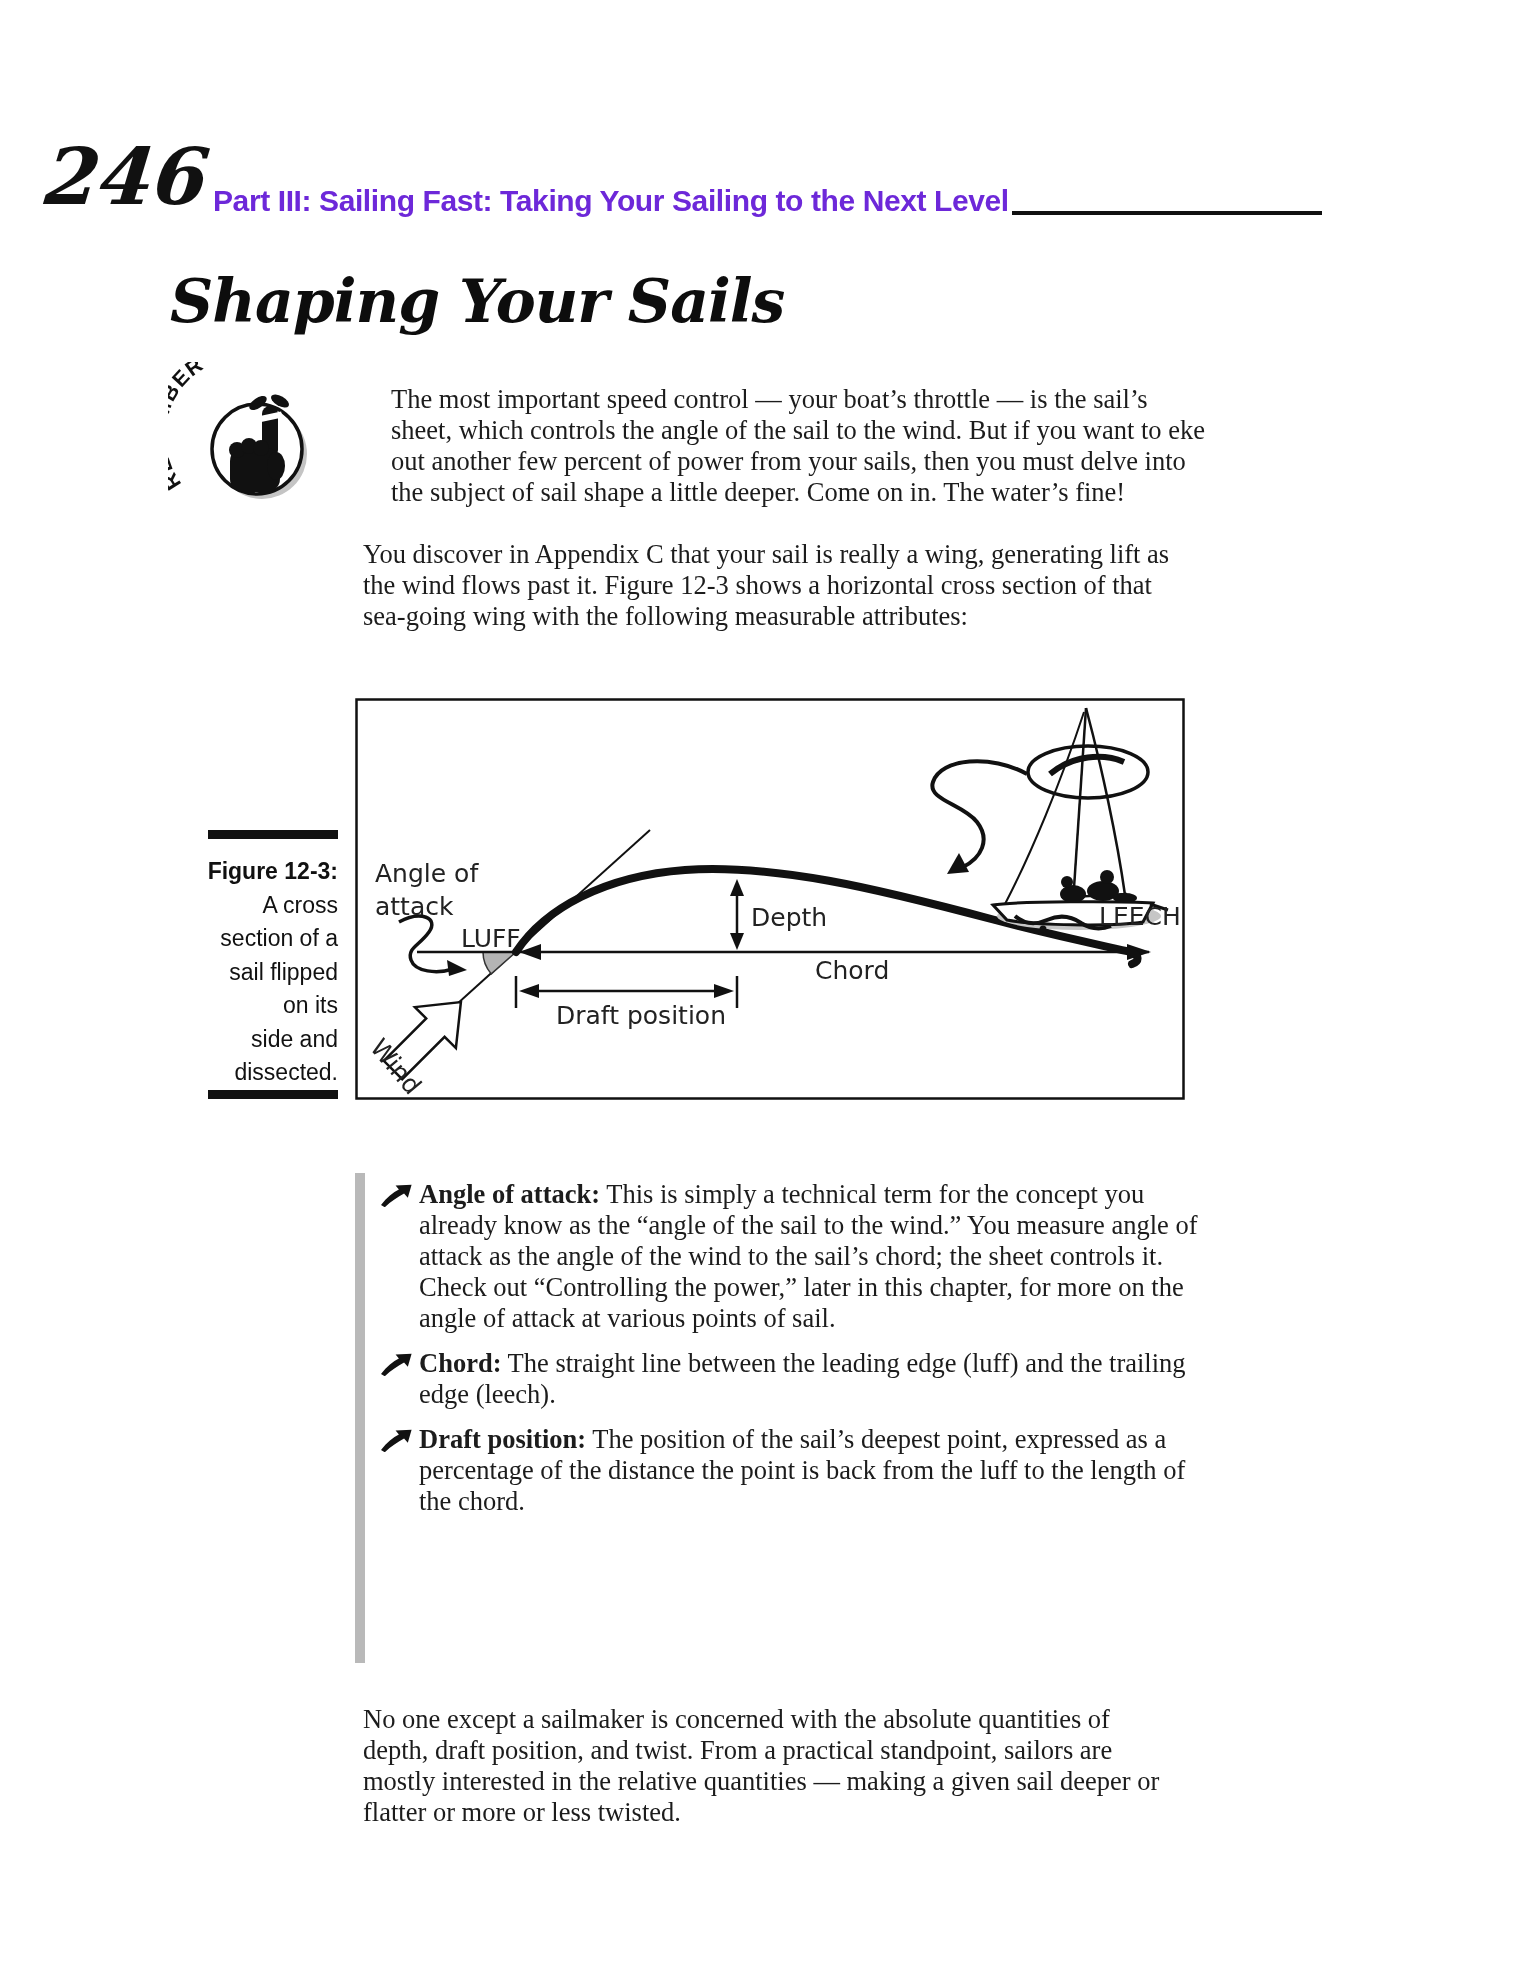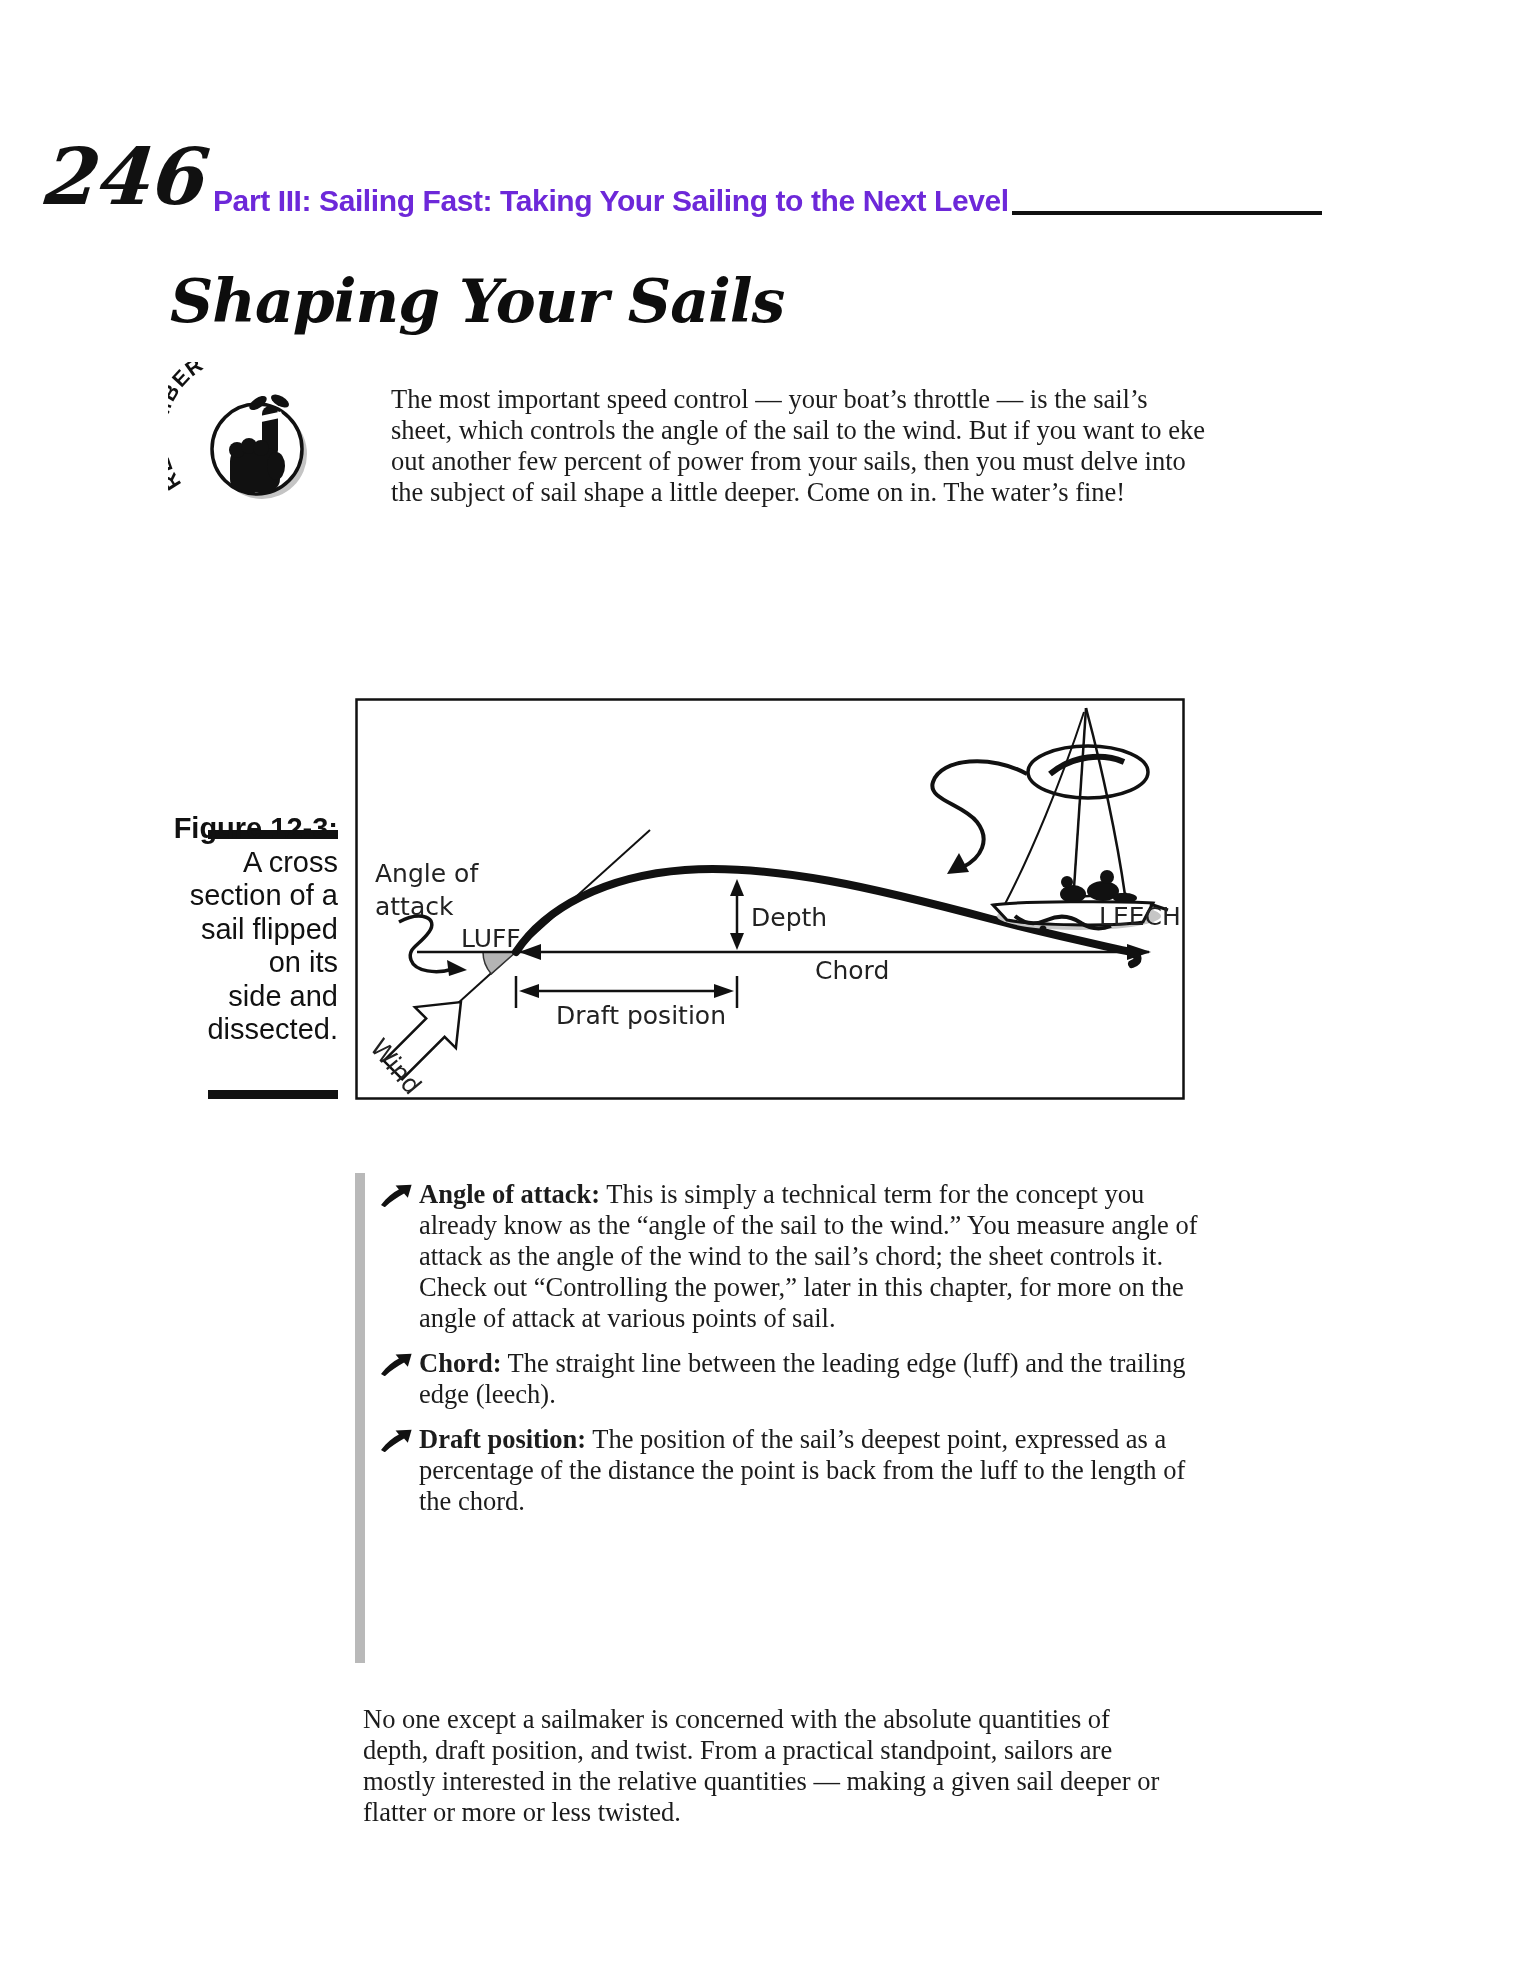--- a/index.html
+++ b/index.html
@@ -28,22 +28,22 @@
   }
   
   .remember{position:absolute;left:168px;top:362px;}
   
   .body-par{
     position:absolute;left:363px;margin:0;width:990px;
     font-size:26.5px;line-height:31px;color:#1c1c1c;
   }
   #p1{top:384px;margin-left:28px;} #p2{top:539px;} #closing{top:1704px;}
   
-  .figcap{position:absolute;left:148px;top:812px;width:190px;text-align:right;
-    font-family:"Liberation Sans",sans-serif;font-size:29px;line-height:33.5px;color:#111;}
+  .figcap{position:absolute;left:148px;top:855px;width:190px;text-align:right;
+    font-family:"Liberation Sans",sans-serif;font-size:23px;line-height:33.5px;color:#111;}
   .figcap b{font-weight:bold;display:block;}
   .capbar{position:absolute;left:208px;width:130px;height:9px;background:#111;}
   #capbar-top{top:830px;} #capbar-bottom{top:1090px;}
   
   .figure-box{position:absolute;left:355px;top:698px;}
   .fig-label{font-family:"DejaVu Sans",sans-serif;fill:#222;}
   
   .bullet-bar{position:absolute;left:355px;top:1173px;width:10px;height:490px;background:#b9b9b9;}
   .bullets{position:absolute;left:355px;top:1173px;width:1000px;margin:4px;padding:2px 0 0 0;list-style:none;}
   .bullets li{position:relative;padding-left:60px;margin:0 0 14px 0;
@@ -81,20 +81,23 @@
       <ellipse cx="90" cy="41" rx="10" ry="5" transform="rotate(-35 90 41)"></ellipse>
       <ellipse cx="112" cy="39" rx="10" ry="5" transform="rotate(30 112 39)"></ellipse>
       <rect x="90" y="52" width="24" height="6" fill="#fff" transform="rotate(-12 102 55)"></rect>
     </g>
   </svg>
 
   <p id="p1" class="body-par pre">The most important speed control — your boat’s throttle — is the sail’s
 sheet, which controls the angle of the sail to the wind. But if you want to eke
 out another few percent of power from your sails, then you must delve into
 the subject of sail shape a little deeper. Come on in. The water’s fine!</p>
+  <p id="p2" class="body-par pre">You discover in Appendix C that your sail is really a wing, generating lift as
+the wind flows past it. Figure 12-3 shows a horizontal cross section of that
+sea-going wing with the following measurable attributes:</p>
 
   <div id="capbar-top" class="capbar"></div>
   <div class="figcap">
     <b>Figure 12-3:</b>
     <span class="pre">A cross
 section of a
 sail flipped
 on its
 side and
 dissected.</span>

